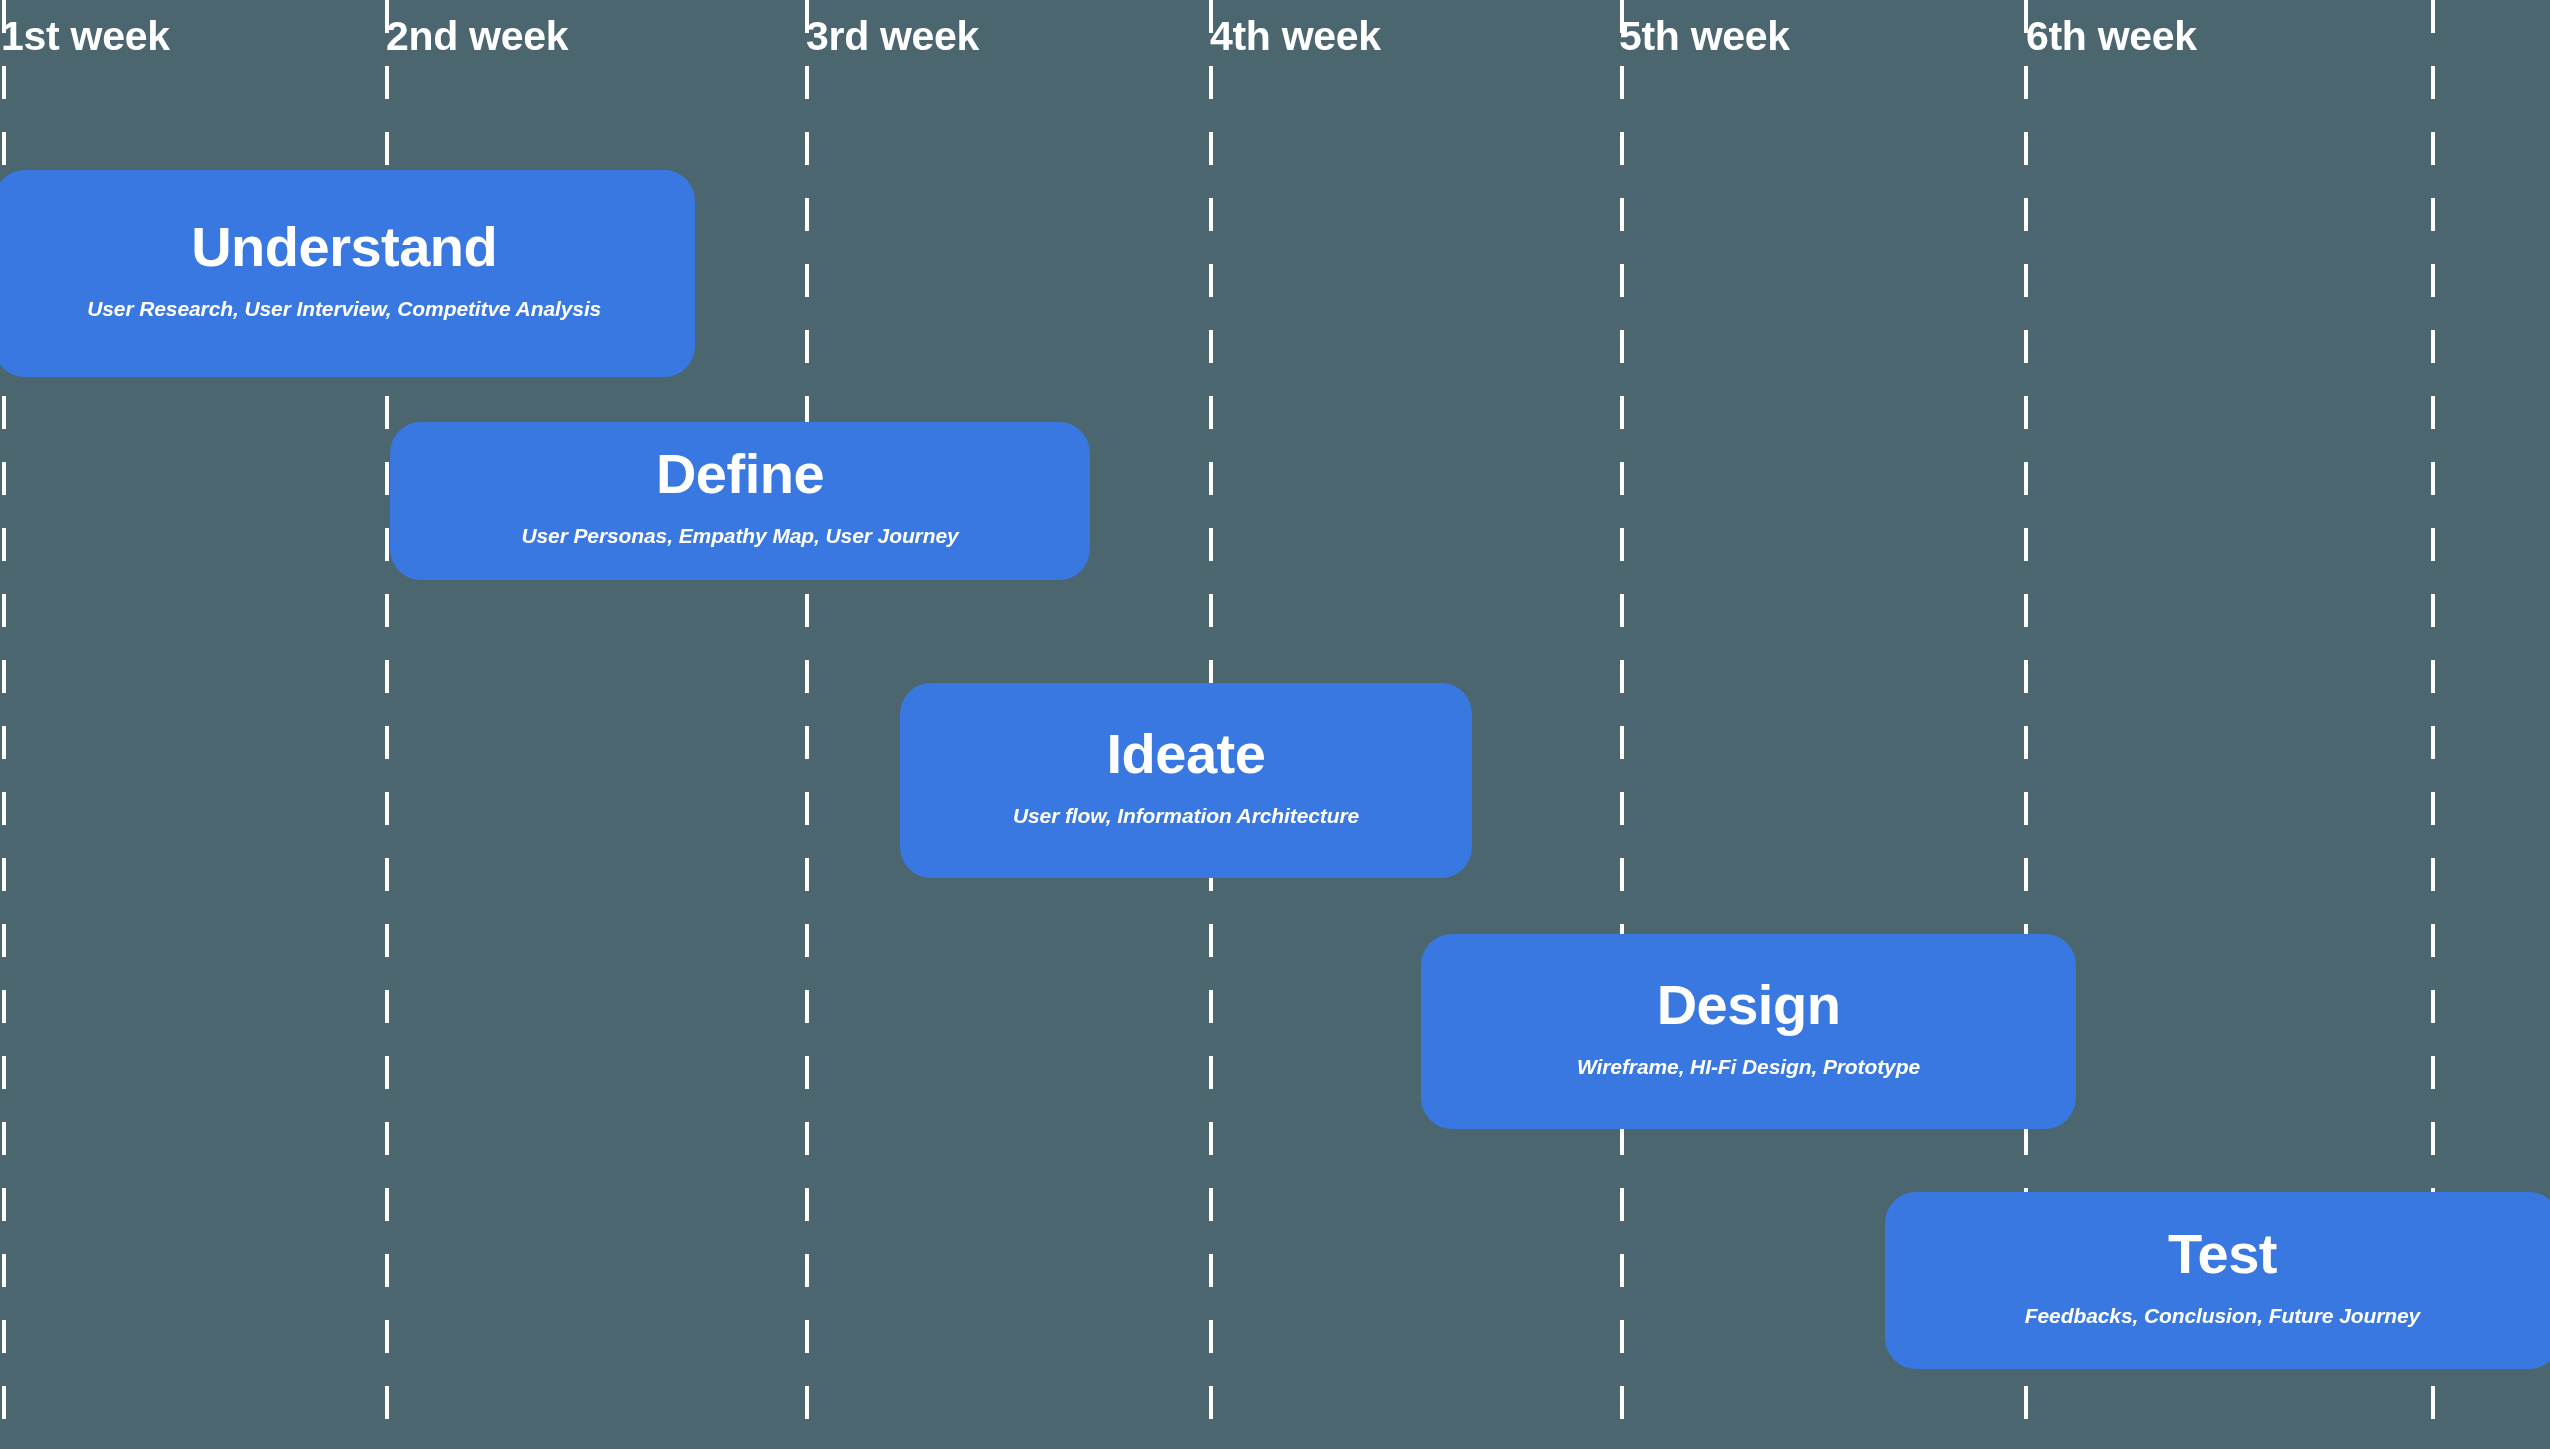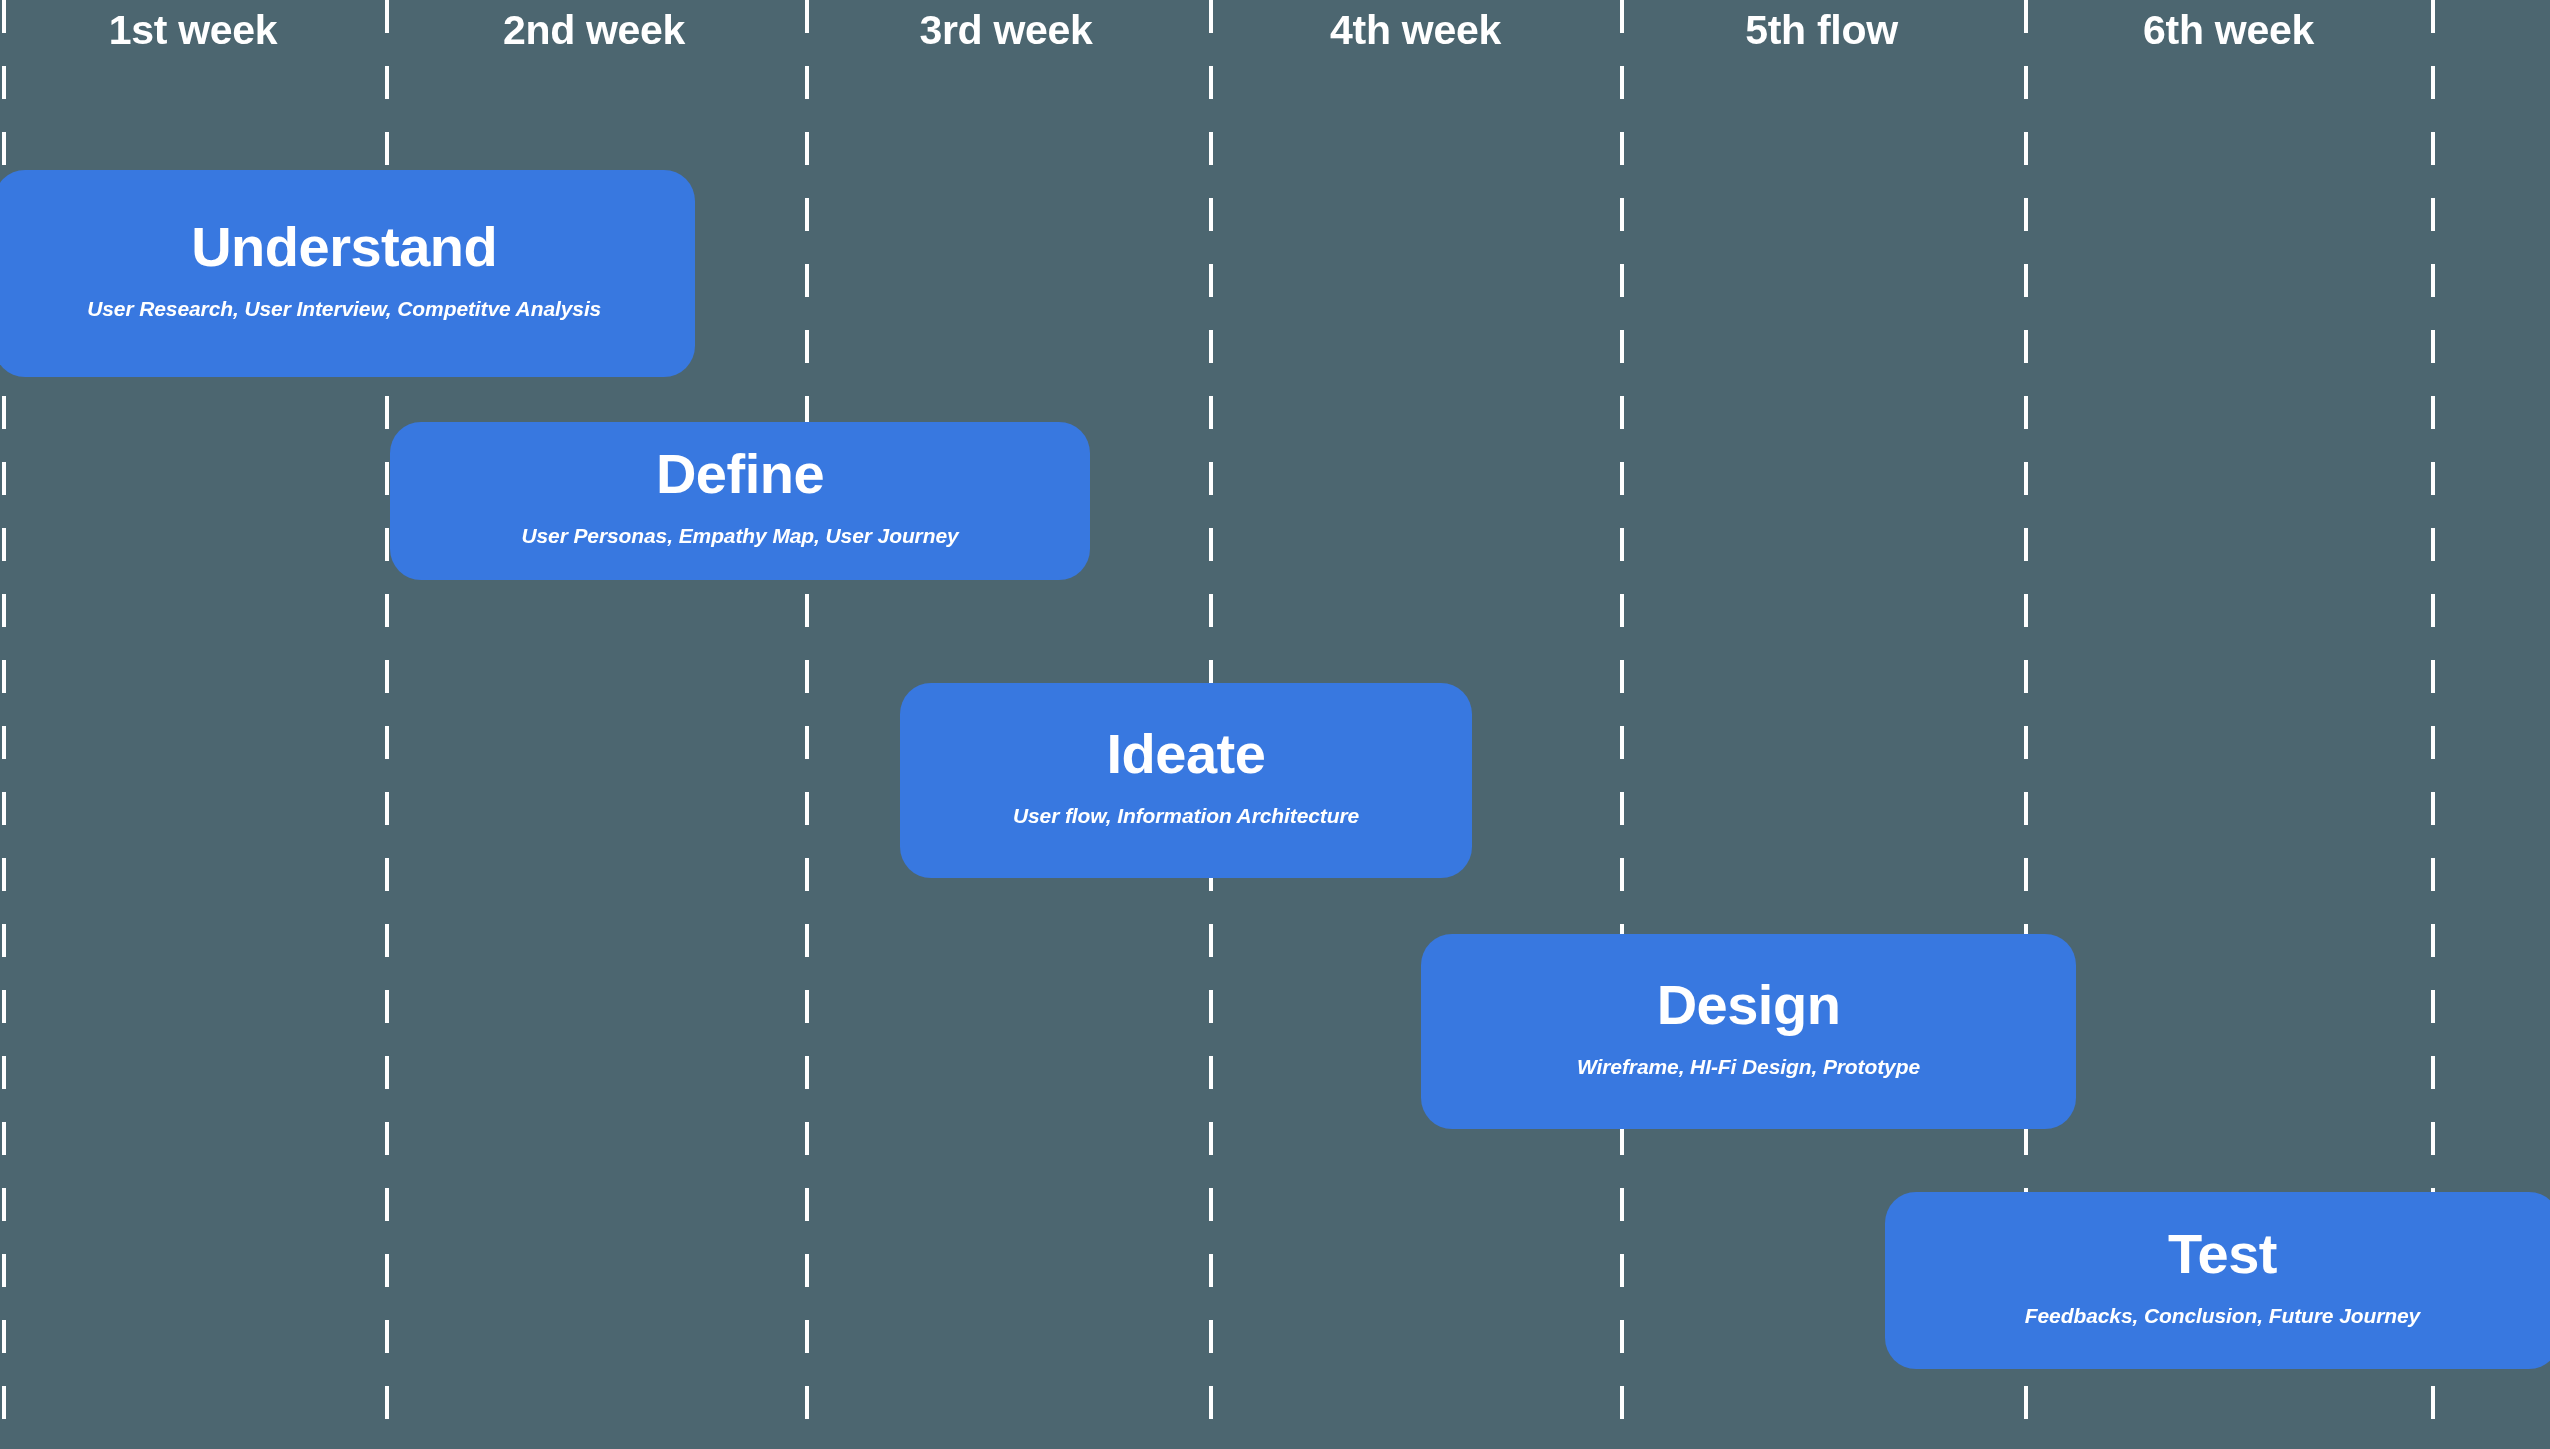--- a/index.html
+++ b/index.html
@@ -43,22 +43,22 @@
 
   
   .week-headers {
     position: absolute;
     left: 0; top: 0;
     width: 100%;
     height: 79px;
   }
   .week-header {
     position: absolute;
-    top: 10px;
-    text-align: center;
+    top: 16px;
+    text-align: left;
     color: #ffffff;
     font-size: 41px;
     font-weight: 700;
     letter-spacing: -0.3px;
     line-height: 1;
     white-space: nowrap;
   }
 
   
   .phase-card {
@@ -106,21 +106,21 @@
     <div class="week-divider" style="left:1620px"></div>
     <div class="week-divider" style="left:2024px"></div>
     <div class="week-divider" style="left:2431px"></div>
   </div>
 
   <div class="week-headers">
     <div class="week-header" style="left:1.1px;width:384px">1st week</div>
     <div class="week-header" style="left:386px;width:416px">2nd week</div>
     <div class="week-header" style="left:806px;width:400px">3rd week</div>
     <div class="week-header" style="left:1210px;width:411px">4th week</div>
-    <div class="week-header" style="left:1619px;width:405px">5th flow</div>
+    <div class="week-header" style="left:1619px;width:405px">5th week</div>
     <div class="week-header" style="left:2026px;width:405px">6th week</div>
   </div>
 
   <div class="phase-card" style="left:-6.3px;top:170px;width:701px;height:207px">
     <div class="phase-title">Understand</div>
     <div class="phase-subtitle">User Research, User Interview, Competitve Analysis</div>
   </div>
 
   <div class="phase-card" style="left:390px;top:422px;width:700px;height:158px">
     <div class="phase-title">Define</div>

